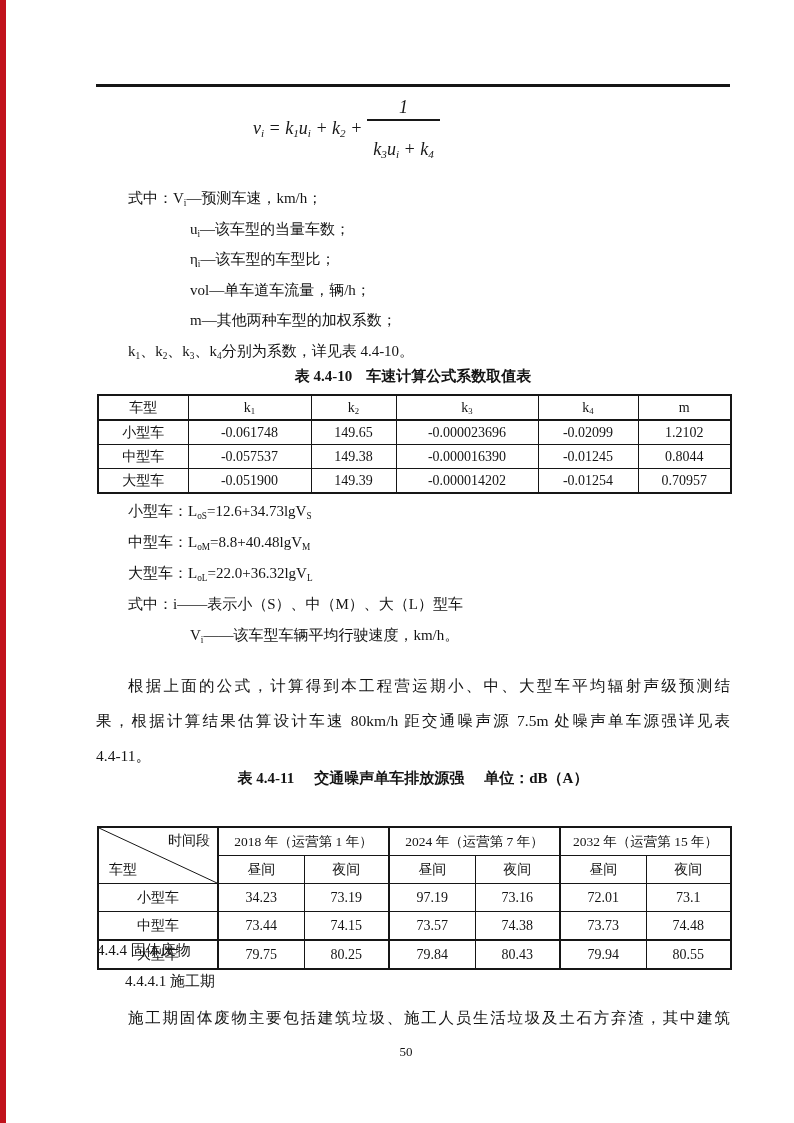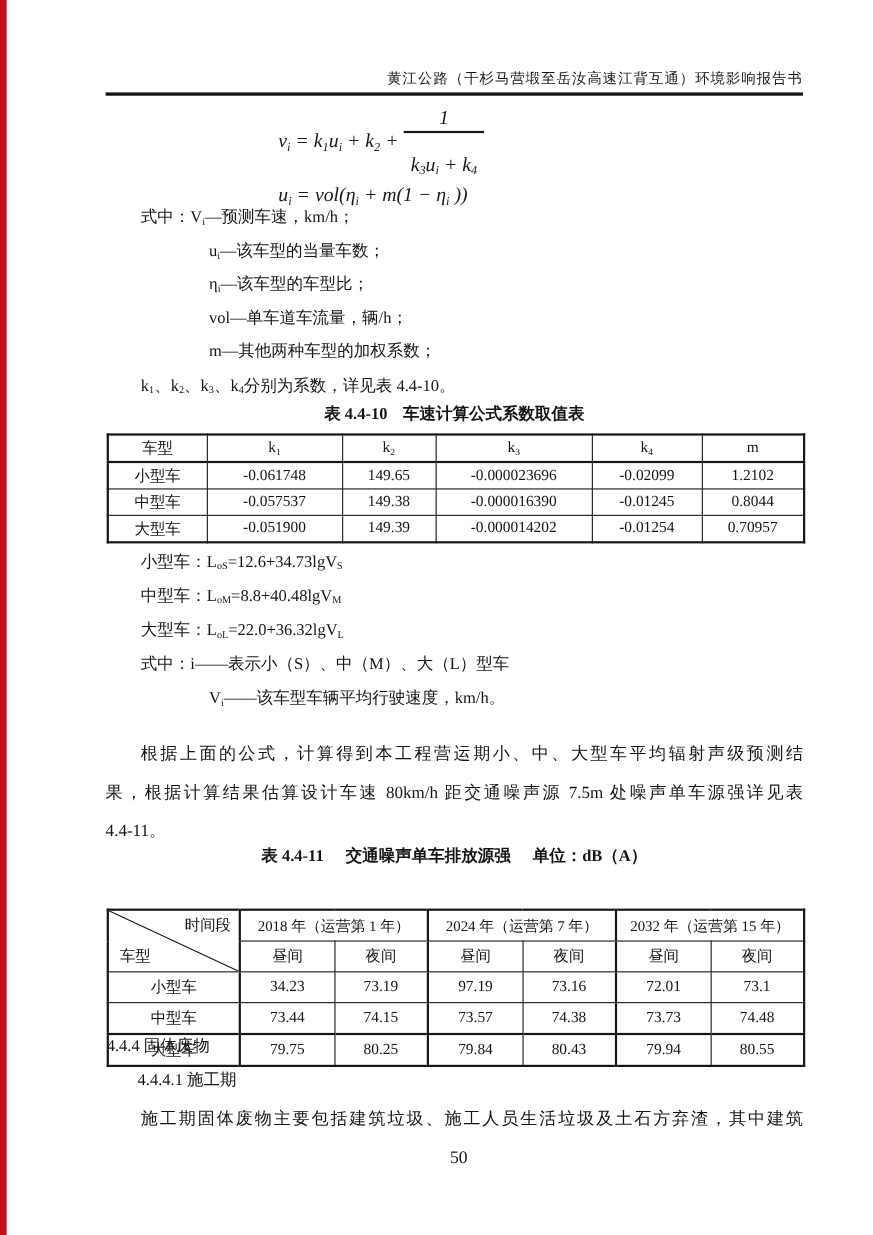--- a/index.html
+++ b/index.html
@@ -55,40 +55,38 @@
   #para1{top:668px;}
   .jline{text-align:justify;text-align-last:justify;}
   .p-ind{padding-left:32px;}
   #para2{top:1000px;}
   #para2 .jline{text-indent:32px;}
 
   .sec-heading{position:absolute;left:97px;font-size:15px;white-space:nowrap;}
   #sec1{top:941px;}
   #sec2{top:972px;margin-left:28px;}
 
-  .page-number{position:absolute;top:1044px;left:100px;width:634px;text-align:center;font-size:16px;}
+  .page-number{position:absolute;top:1044px;left:89px;width:634px;text-align:center;font-size:13px;}
 </style>
 </head>
 <body>
 
 <div class="page">
   <div class="red-strip"></div>
 
-  <div class="doc-header">黄江公路（干杉马营塅至岳汝高速江背互通）环境影响报告书</div>
   <div class="header-rule"></div>
 
   <div class="formula">
     <div class="f-line1">
       <span><span>v</span><sub>i</sub><span> = </span><span>k</span><sub>1</sub><span>u</span><sub>i</sub><span> + </span><span>k</span><sub>2</sub><span> + </span></span>
       <span class="frac">
         <span class="num">1</span>
         <span class="den"><span>k</span><sub>3</sub><span>u</span><sub>i</sub><span> + </span><span>k</span><sub>4</sub></span>
       </span>
     </div>
-    <div class="f-line2"><span>u</span><sub>i</sub><span> = </span><span>vol</span><span>(</span><span>η</span><sub>i</sub><span> + </span><span>m</span><span>(1 − </span><span>η</span><sub>i</sub><span> ))</span></div>
   </div>
 
   <div class="where-block">
     <div class="ln ind1"><span>式中：V</span><sub>i</sub><span>—预测车速，km/h；</span></div>
     <div class="ln ind2"><span>u</span><sub>i</sub><span>—该车型的当量车数；</span></div>
     <div class="ln ind2"><span>η</span><sub>i</sub><span>—该车型的车型比；</span></div>
     <div class="ln ind2"><span>vol—单车道车流量，辆/h；</span></div>
     <div class="ln ind2"><span>m—其他两种车型的加权系数；</span></div>
     <div class="ln ind1"><span>k</span><sub>1</sub><span>、k</span><sub>2</sub><span>、k</span><sub>3</sub><span>、k</span><sub>4</sub><span>分别为系数，详见表 4.4-10。</span></div>
   </div>

